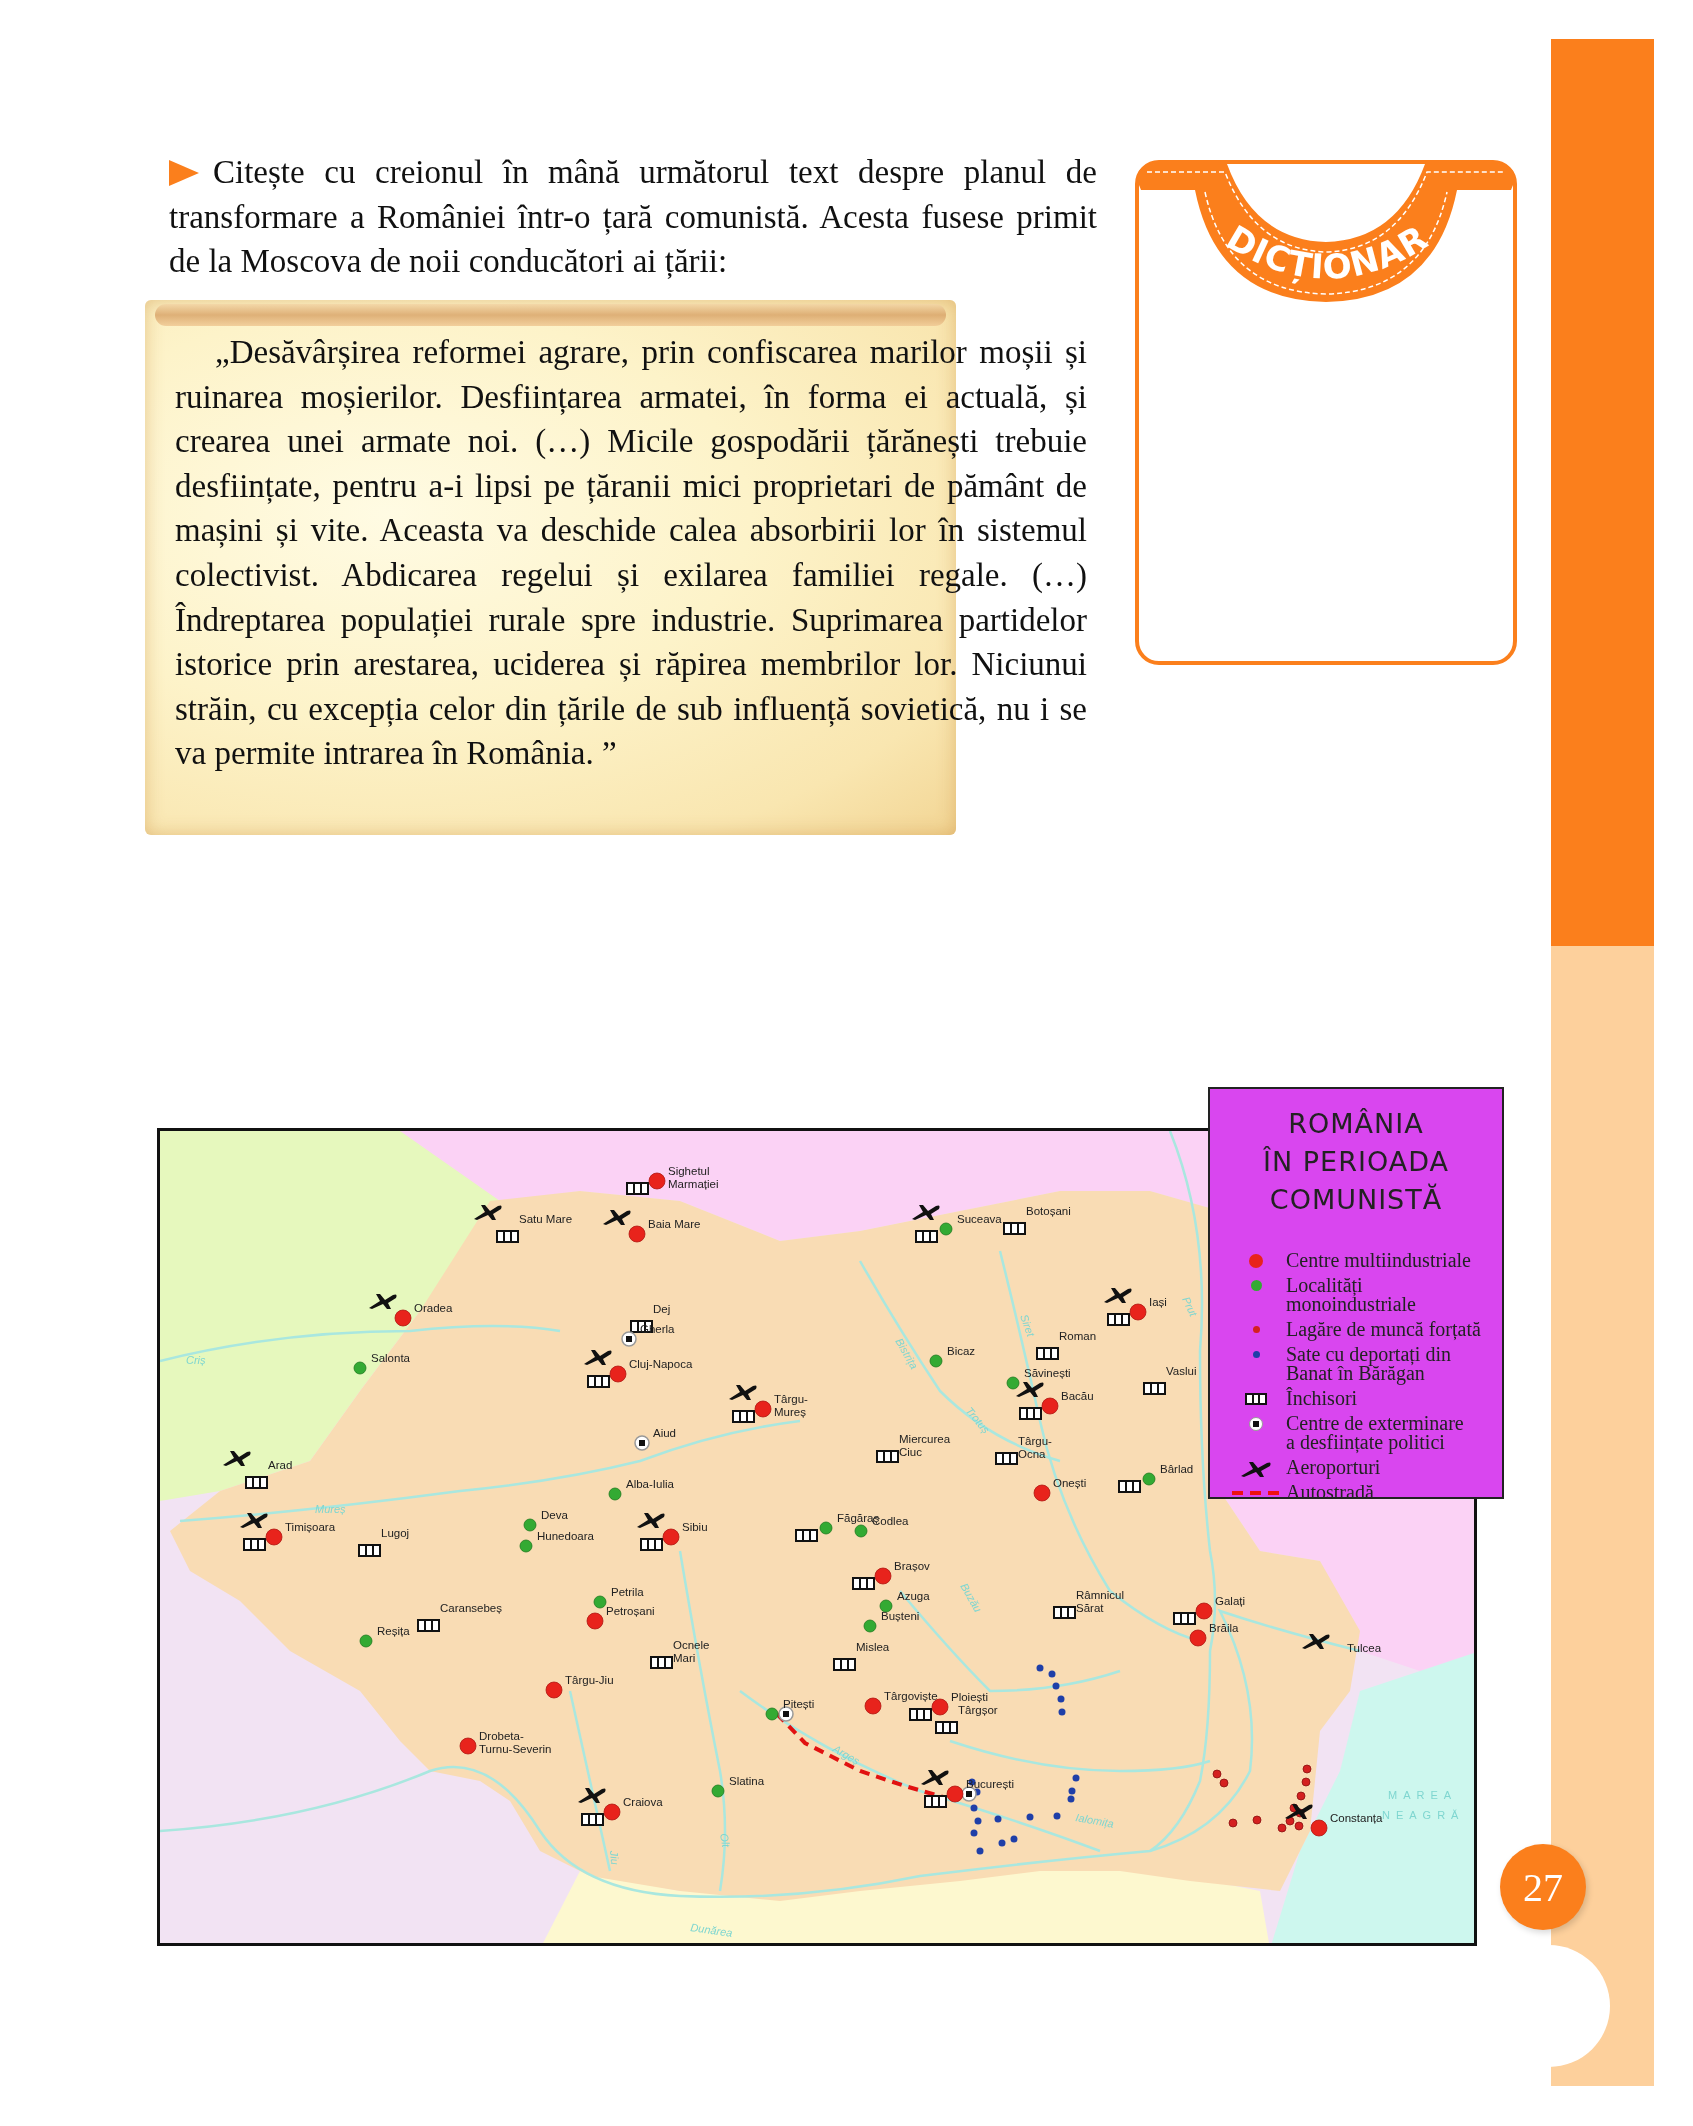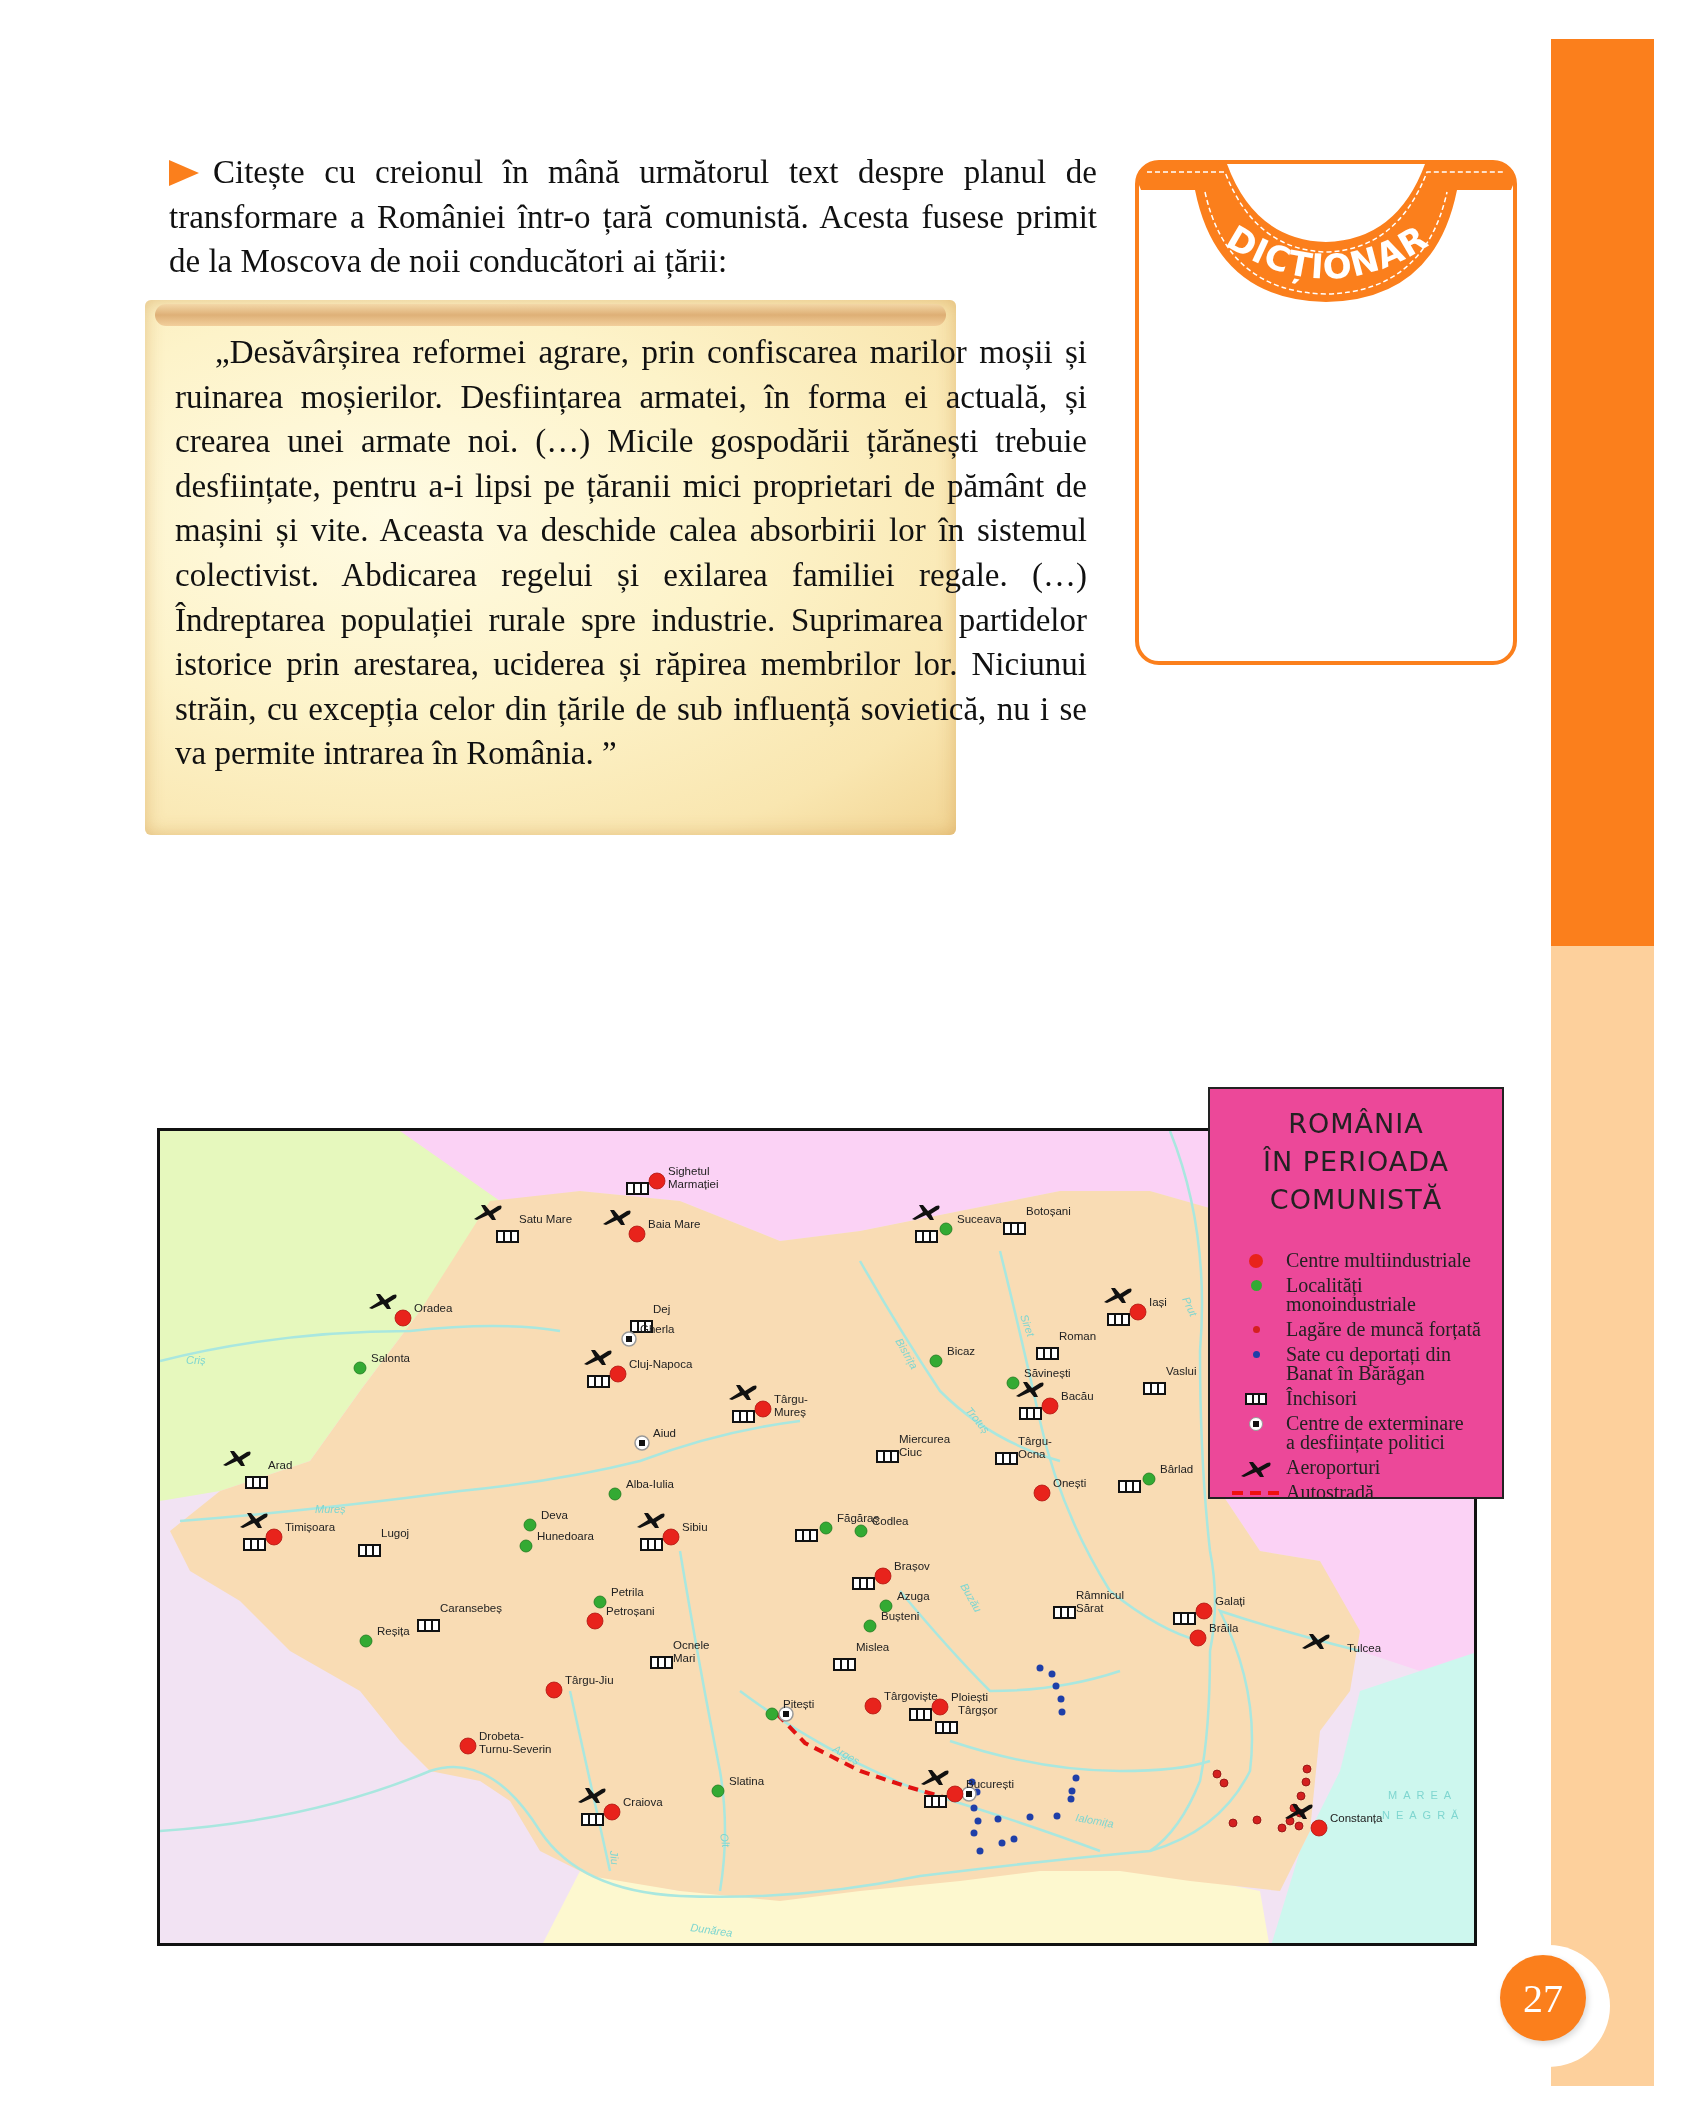--- a/index.html
+++ b/index.html
@@ -3,21 +3,21 @@
 <meta charset="utf-8">
 <style>
   * { box-sizing: border-box; margin: 0; padding: 0; }
   html, body { width: 1693px; height: 2126px; background: #ffffff; overflow: hidden; }
   body { position: relative; font-family: "Liberation Serif", "DejaVu Serif", serif; color: #111; }
 
   .side-bar-top { position: absolute; left: 1551px; top: 39px; width: 103px; height: 907px; background: #fb7f1c; }
   .side-bar-bottom { position: absolute; left: 1551px; top: 946px; width: 103px; height: 1140px; background: #fdd09c; }
 
   .page-number-ring { position: absolute; left: 1488px; top: 1945px; width: 122px; height: 122px; border-radius: 50%; background: #ffffff; }
-  .page-number { position: absolute; left: 1500px; top: 1955px; width: 86px; height: 86px; border-radius: 50%; background: #fb7f1c;
+  .page-number { position: absolute; left: 1500px; top: 1844px; width: 86px; height: 86px; border-radius: 50%; background: #fb7f1c;
     color: #fff; font-size: 40px; display: flex; align-items: center; justify-content: center; box-shadow: 2px 3px 6px rgba(0,0,0,0.15); }
 
   .text-block { position: absolute; left: 157px; width: 940px; font-size: 33px; line-height: 44.5px; text-align: justify; }
   .text-block p { text-align: justify; text-align-last: left; margin-left: 12px; }
   .arrow { display: inline-block; width: 0; height: 0; border-top: 13px solid transparent; border-bottom: 13px solid transparent;
     border-left: 30px solid #fb7f1c; margin-right: 14px; vertical-align: -3px; }
   .intro { top: 150px; }
   .task { top: 880px; }
   .indent { padding-left: 42px; }
 
@@ -29,21 +29,21 @@
   .parchment .quote { position: absolute; left: 30px; top: 30px; width: 912px; font-size: 33px; line-height: 44.6px;
     text-align: justify; text-align-last: left; text-indent: 40px; }
 
   .dict { position: absolute; left: 1135px; top: 160px; width: 382px; height: 505px; border: 4px solid #fb7f1c; border-radius: 24px; background: #fff; }
   .dict-banner { position: absolute; left: -4px; top: -4px; width: 382px; height: 145px; }
   .dict-body { position: absolute; left: 18px; top: 158px; width: 345px; font-size: 31px; line-height: 40.5px; text-align: justify; text-align-last: left; }
   .dict-body b { font-weight: bold; }
 
   .map { position: absolute; left: 157px; top: 1128px; width: 1320px; height: 818px; border: 3px solid #111; overflow: hidden; background: #f9dcb4; }
   .map svg { position: absolute; left: 0; top: 0; }
-  .legend { position: absolute; left: 1208px; top: 1087px; width: 296px; height: 412px; background: #ec4899; border: 2px solid #222; }
+  .legend { position: absolute; left: 1208px; top: 1087px; width: 296px; height: 412px; background: #d946ef; border: 2px solid #222; }
   .legend-title { position: absolute; left: 0; right: 0; top: 16px; text-align: center; font-family: "DejaVu Sans", sans-serif;
     font-size: 27px; line-height: 38px; letter-spacing: 1px; color: #222; }
   .legend-items { position: absolute; left: 16px; top: 162px; right: 6px; font-family: Liberation Serif, serif; font-size: 20px; color: #222; }
   .legend-row { display: flex; align-items: flex-start; margin-bottom: 6px; line-height: 19px; }
   .legend-sym { width: 60px; flex: none; display: flex; justify-content: center; align-items: center; height: 19px; }
   .dot { border-radius: 50%; display: inline-block; }
   .prison-sym { display: inline-block; width: 22px; height: 12px; border: 2px solid #111; background:
     linear-gradient(90deg, #fff 0 5px, #111 5px 7px, #fff 7px 11px, #111 11px 13px, #fff 13px); }
   .ext-sym { width: 14px; height: 14px; border-radius: 50%; border: 1.5px solid #999; display: flex; align-items: center; justify-content: center; background: #fff; }
   .ext-sym::after { content: ""; width: 6px; height: 6px; background: #111; }

